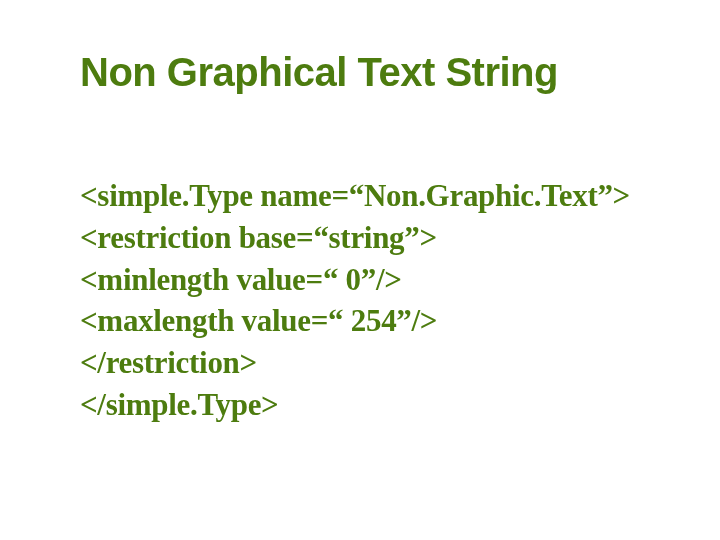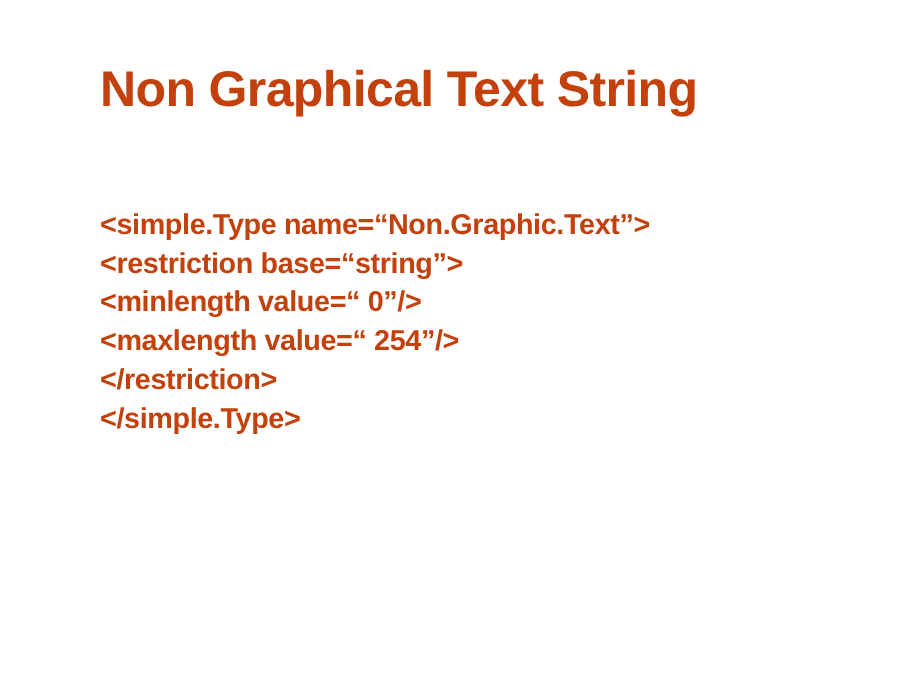--- a/index.html
+++ b/index.html
@@ -3,31 +3,31 @@
 <meta charset="utf-8">
 <style>
   * { margin: 0; padding: 0; box-sizing: border-box; }
   html, body { width: 720px; height: 540px; background: #fff; }
   .slide {
     width: 720px;
     height: 540px;
     background: #ffffff;
     padding: 50px 70px 0 80px;
     font-family: Arial, Helvetica, sans-serif;
-    color: #c2410c;
+    color: #4d7c0f;
   }
   .title {
     font-size: 40px;
     font-weight: bold;
     letter-spacing: -0.5px;
     margin-bottom: 38px;
   }
   .code {
-    font-family: Liberation Sans, sans-serif;
-    font-size: 23px;
+    font-family: Liberation Serif, serif;
+    font-size: 31px;
     font-weight: bold;
     line-height: 1.35;
     white-space: pre;
     letter-spacing: -0.3px;
   }
 </style>
 </head>
 <body>
 
 <div class="slide">

